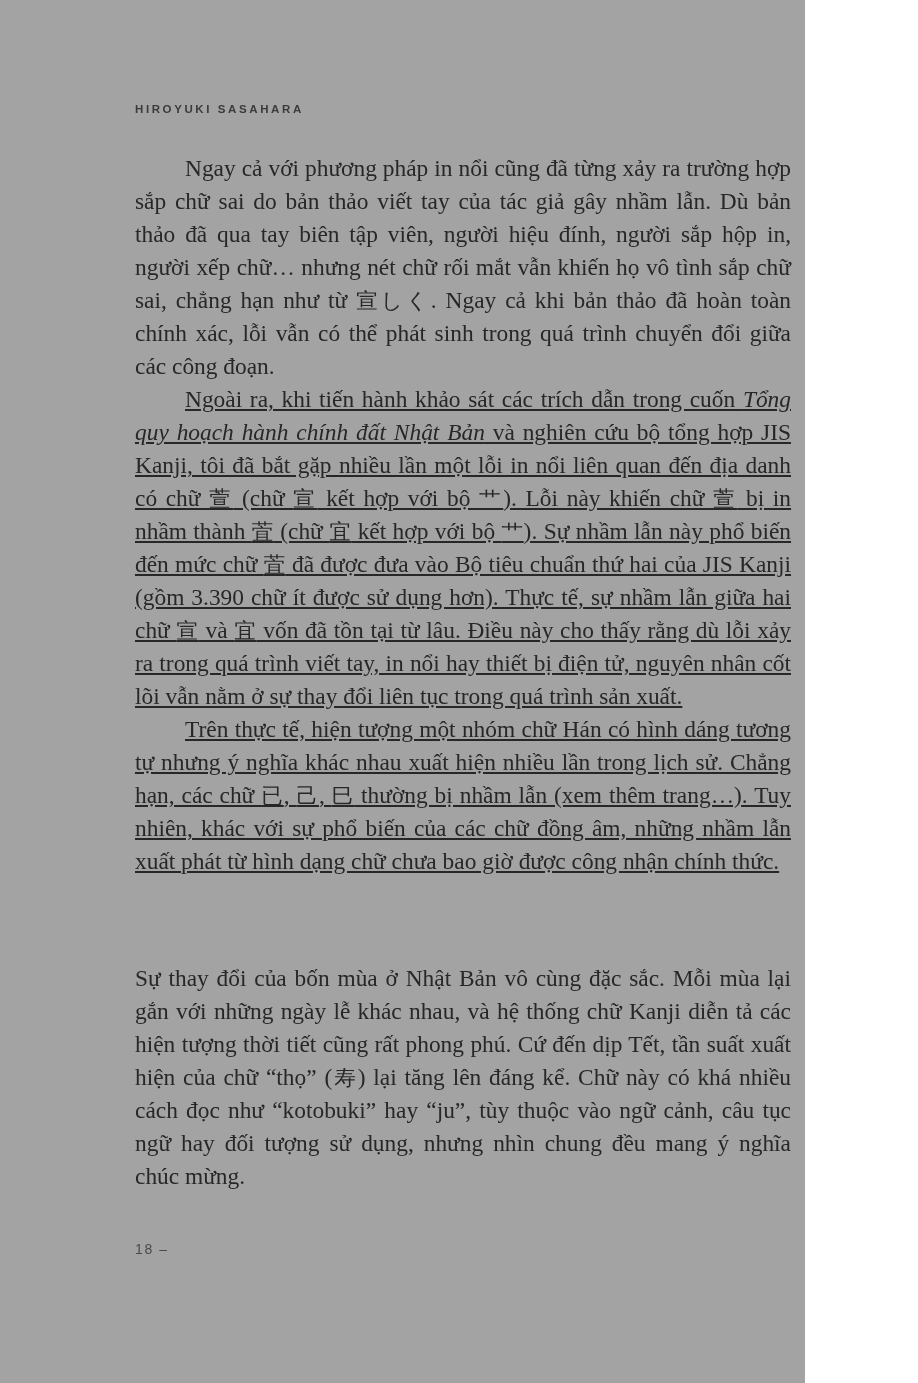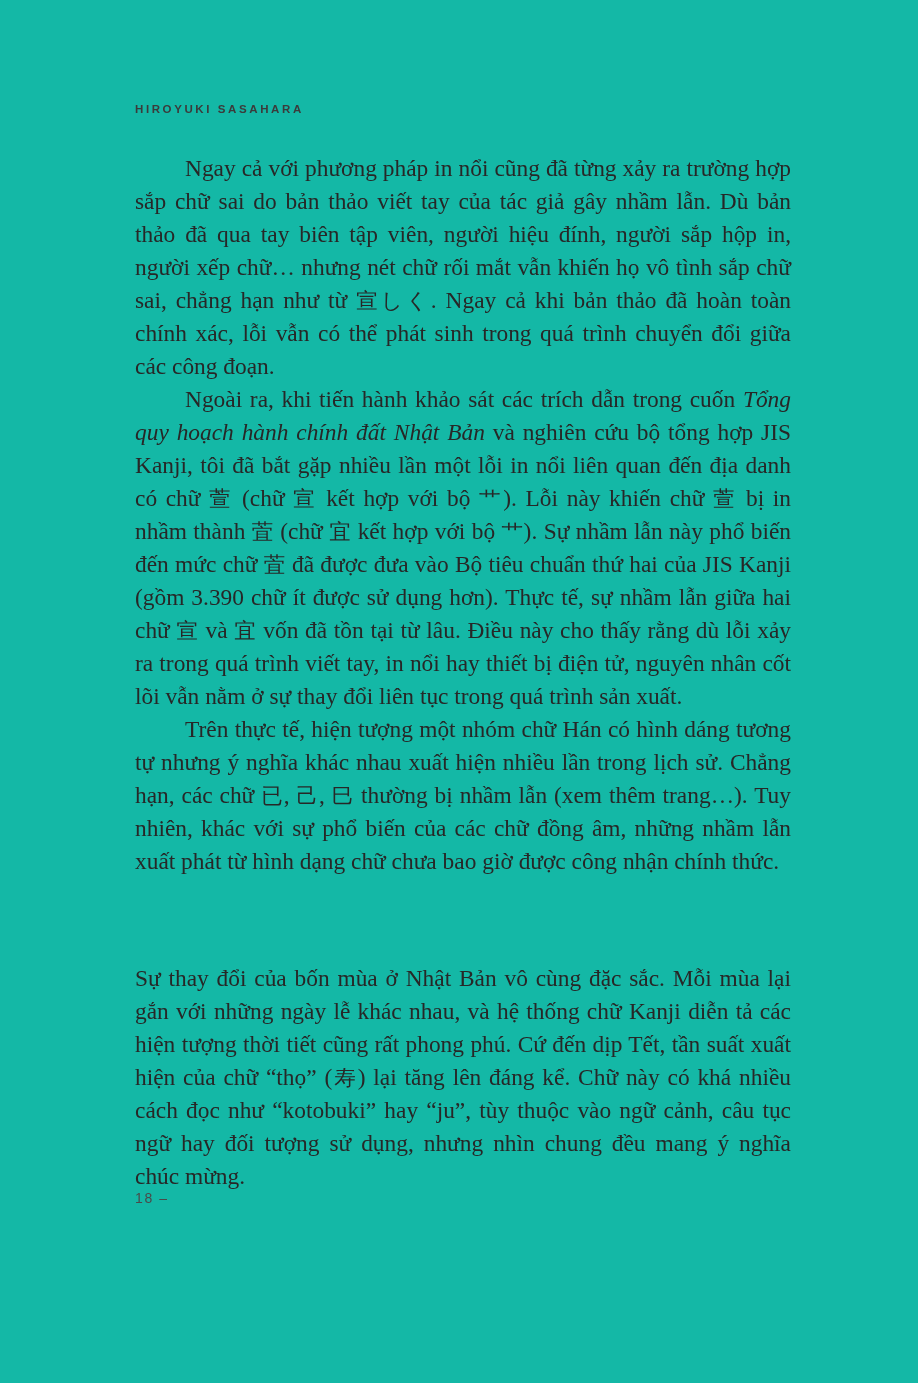--- a/index.html
+++ b/index.html
@@ -3,23 +3,23 @@
 <meta charset="utf-8">
 <style>
   html, body {
     margin: 0;
     padding: 0;
     background: #ffffff;
   }
 
   .page {
     position: relative;
-    width: 918px;
+    width: 805px;
     height: 1383px;
-    background: #14b8a6;
+    background: #a3a3a3;
     box-sizing: border-box;
     overflow: hidden;
   }
 
   
   .running-head {
     position: absolute;
     left: 135px;
     top: 103px;
     font-family: "Liberation Sans", sans-serif;
@@ -51,20 +51,21 @@
     -webkit-hyphens: none;
     hyphens: none;
   }
 
   p.body-par.no-indent {
     text-indent: 0;
   }
 
   p.body-par + p.body-par {
     margin-top: 0px;
+    text-decoration: underline;
   }
 
   .cjk {
     font-family: "DejaVu Sans", "Liberation Sans", sans-serif;
     font-size: 21.5px;
   }
 
   .ital {
     font-style: italic;
   }
@@ -87,21 +88,21 @@
     letter-spacing: 0;
   }
 
   .spacer-before-heading { height: 62px; }
   .spacer-after-heading  { height: 22px; }
 
   
   .folio {
     position: absolute;
     left: 135px;
-    top: 1190px;
+    top: 1241px;
     font-family: "Liberation Sans", sans-serif;
     font-size: 14px;
     font-weight: 500;
     letter-spacing: 1.6px;
     color: #4a4a4a;
     white-space: nowrap;
   }
 </style>
 </head>
 <body>

